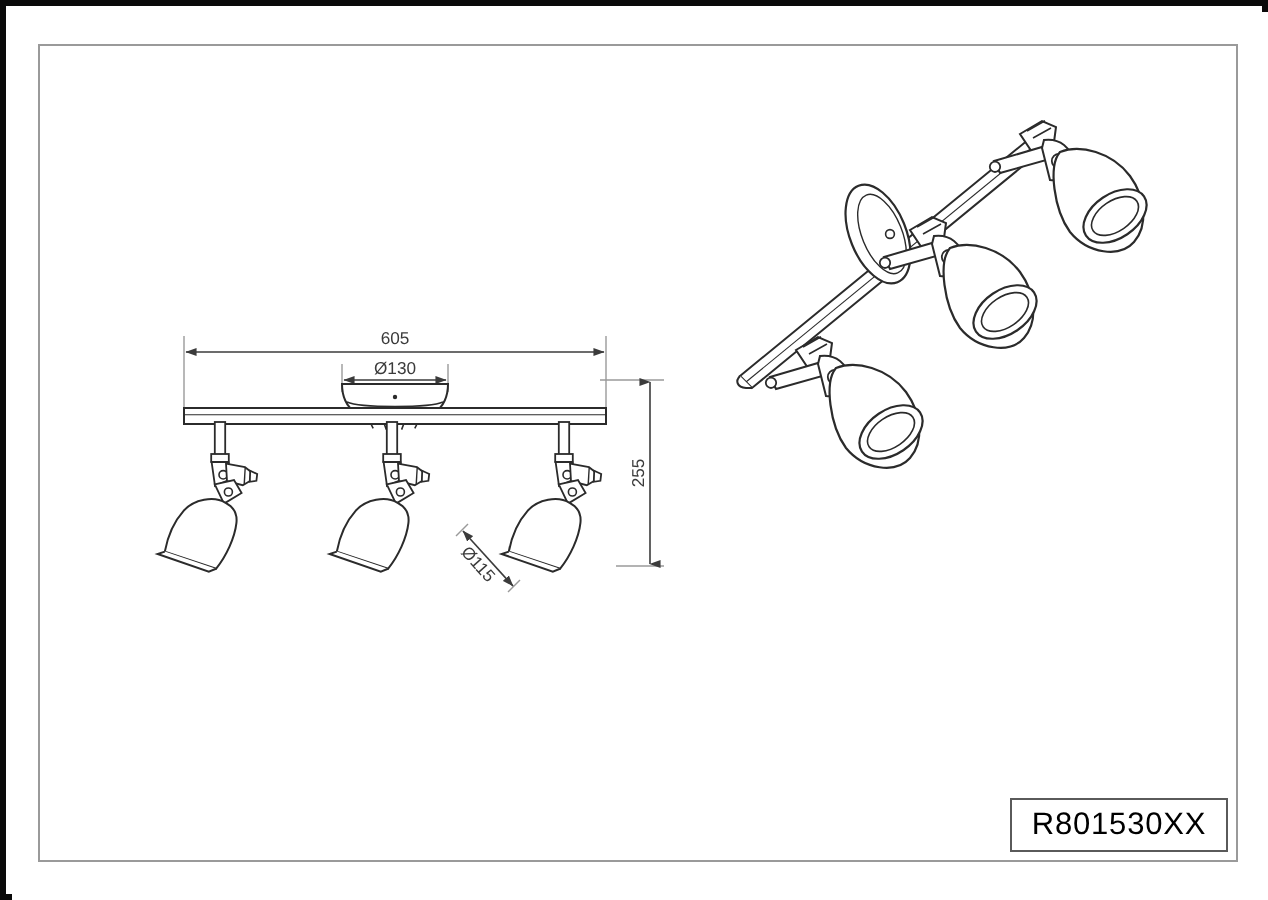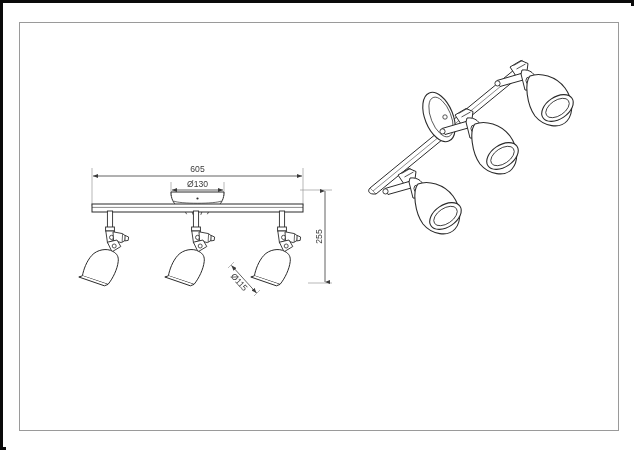--- a/index.html
+++ b/index.html
@@ -168,14 +168,17 @@
       <g transform="translate(455,115)">
             <use href="#lamp-3d"></use>
           </g>
       <g transform="translate(510,67)">
             <use href="#lamp-3d"></use>
           </g>
     </g>
   </svg>
   </div>
 
+  <div id="title-block">
+    <span>R801530XX</span>
+  </div>
 
 </div>
 
 </body></html>

